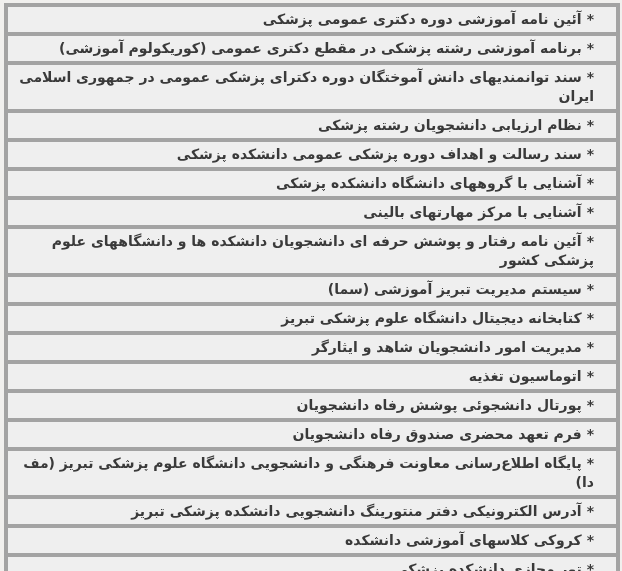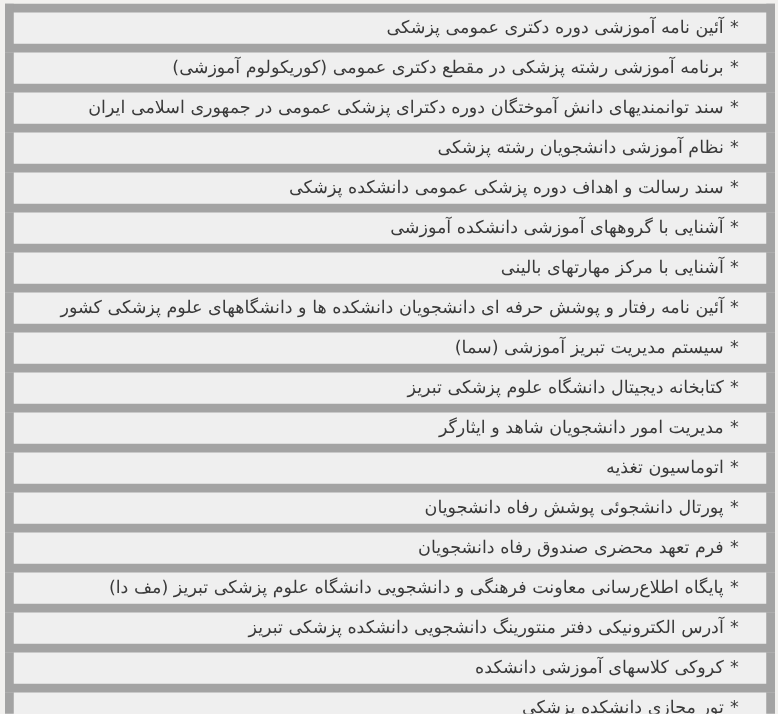--- a/index.html
+++ b/index.html
@@ -15,27 +15,28 @@
   }
   table.link-list {
     border-collapse: collapse;
     direction: rtl;
     width: 616px;
     margin: 3px 2px 0 2px;
     table-layout: auto;
   }
   table.link-list td {
     background: #efefef;
-    border: 7px solid #a3a3a3;
+    border: 4px solid #a3a3a3;
     padding: 3px 22px 3px 4px;
     font-size: 14px;
     line-height: 19px;
     color: #3a3a3a;
     text-align: right;
     vertical-align: middle;
+    font-weight: bold;
   }
   .bullet {
     display: inline-block;
     margin-left: 5px;
     color: #3a3a3a;
     font-size: 14px;
   }
   a.item-link {
     color: #3a3a3a;
     text-decoration: none;
@@ -50,27 +51,27 @@
     <tr>
         <td><span class="bullet">*</span><a class="item-link">آئین نامه آموزشی دوره دکتری عمومی پزشکی</a></td>
       </tr>
     <tr>
         <td><span class="bullet">*</span><a class="item-link">برنامه آموزشی رشته پزشکی در مقطع دکتری عمومی (کوریکولوم آموزشی)</a></td>
       </tr>
     <tr>
         <td><span class="bullet">*</span><a class="item-link">سند توانمندیهای دانش آموختگان دوره دکترای پزشکی عمومی در جمهوری اسلامی ایران</a></td>
       </tr>
     <tr>
-        <td><span class="bullet">*</span><a class="item-link">نظام آموزشی دانشجویان رشته پزشکی</a></td>
+        <td><span class="bullet">*</span><a class="item-link">نظام ارزیابی دانشجویان رشته پزشکی</a></td>
       </tr>
     <tr>
         <td><span class="bullet">*</span><a class="item-link">سند رسالت و اهداف دوره پزشکی عمومی دانشکده پزشکی</a></td>
       </tr>
     <tr>
-        <td><span class="bullet">*</span><a class="item-link">آشنایی با گروههای آموزشی دانشکده آموزشی</a></td>
+        <td><span class="bullet">*</span><a class="item-link">آشنایی با گروههای دانشگاه دانشکده پزشکی</a></td>
       </tr>
     <tr>
         <td><span class="bullet">*</span><a class="item-link">آشنایی با مرکز مهارتهای بالینی</a></td>
       </tr>
     <tr>
         <td><span class="bullet">*</span><a class="item-link">آئین نامه رفتار و پوشش حرفه ای دانشجویان دانشکده ها و دانشگاههای علوم پزشکی کشور</a></td>
       </tr>
     <tr>
         <td><span class="bullet">*</span><a class="item-link">سیستم مدیریت تبریز آموزشی (سما)</a></td>
       </tr>

